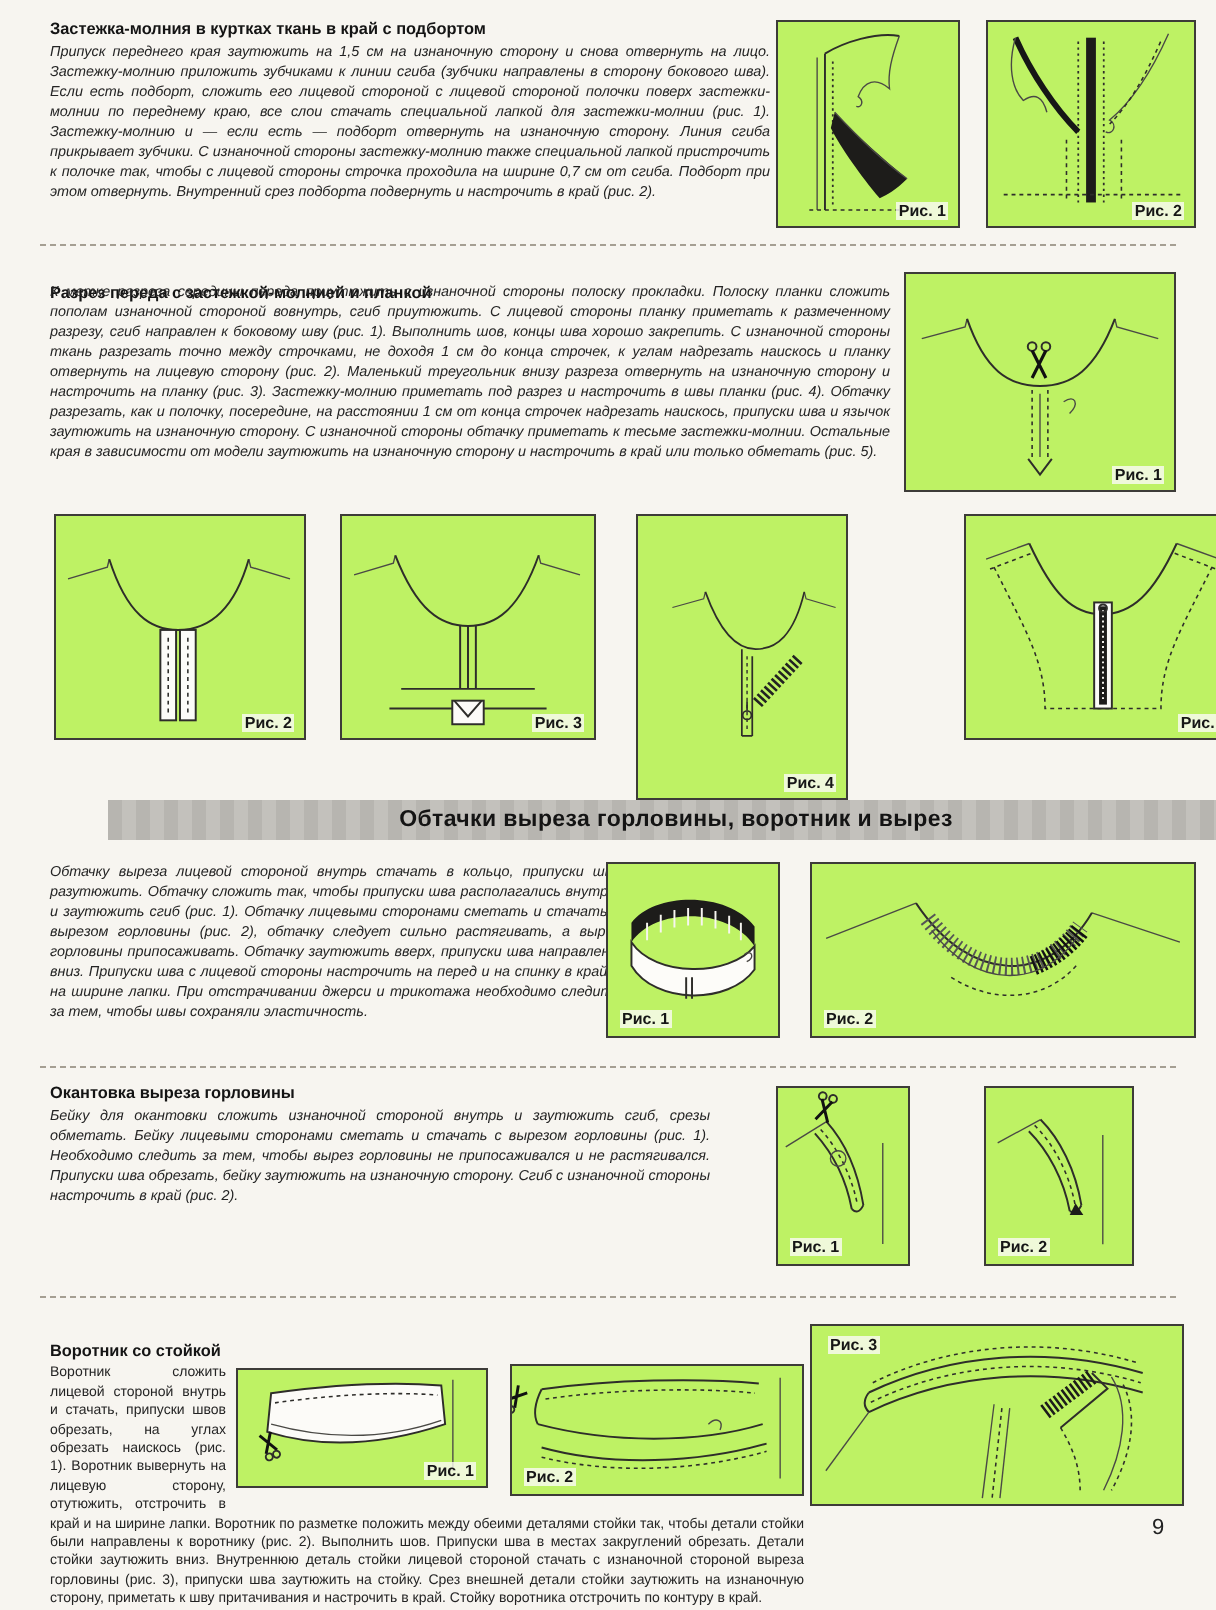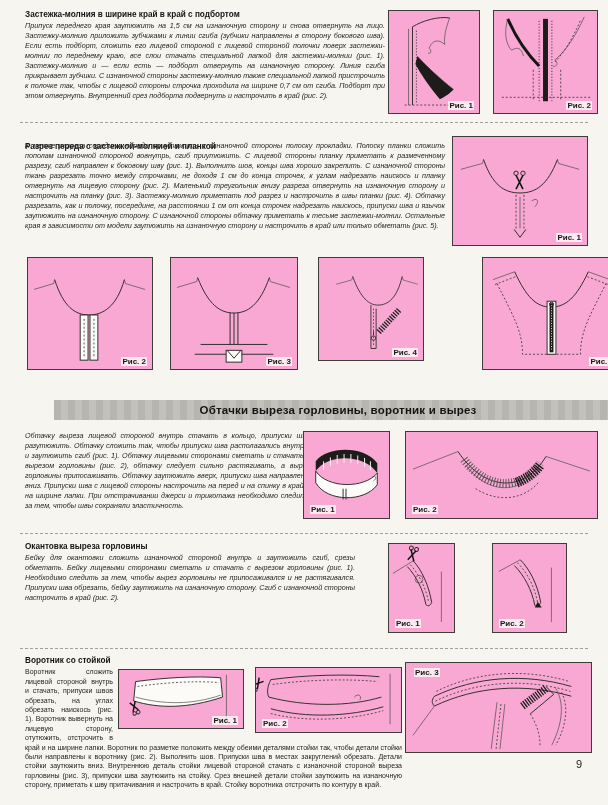--- a/index.html
+++ b/index.html
@@ -20,21 +20,21 @@
   .body-text{
     position:absolute;
     font-size:7.2px;line-height:10px;
     text-align:justify;
     color:#242424;
     font-style:italic;
   }
   .figbox{
     position:absolute;
     border:1px solid #3d3c38;
-    background:#f9a8d4;
+    background:#bef264;
     box-sizing:border-box;
   }
   .figbox svg{display:block;width:100%;height:100%;}
   .figlabel{
     position:absolute;
     font-size:8px;font-weight:bold;color:#161616;
     background:rgba(251,250,246,.8);
     padding:0 1px;
   }
   .figlabel.br{right:5px;bottom:3px;}
@@ -50,21 +50,21 @@
     display:flex;align-items:center;justify-content:center;margin-left:34px;
   }
   .banner span{
     font-size:11.5px;font-weight:bold;color:#141414;letter-spacing:.2px;
   }
   .collar-block{
     position:absolute;left:25px;top:656px;width:377px;
     font-size:7px;line-height:9.4px;text-align:justify;color:#242424;
   }
   .collar-block .cb-title{
-    font-size:8.2px;font-weight:bold;color:#141414;margin-bottom:2px;
+    font-size:8.2px;font-weight:bold;color:#141414;margin-bottom:2px;margin-top:15px;
   }
   .collar-figs{
     float:right;width:284px;height:66px;margin-left:5px;margin-bottom:2px;
     position:relative;
   }
   .collar-figs .figbox{position:absolute;}
   .pagenum{
     position:absolute;left:576px;top:758px;
     font-size:11px;color:#222;
   }
@@ -72,21 +72,21 @@
   .thin{stroke:#4a4945;stroke-width:.7;fill:none;}
   .dsh{stroke:#2e2d2a;stroke-width:.8;fill:none;stroke-dasharray:2,2;}
   .dot{stroke:#2e2d2a;stroke-width:.9;fill:none;stroke-dasharray:1.2,1.8;}
   .dark{fill:#1d1c1a;stroke:none;}
 </style>
 </head>
 <body>
 
 <div class="page">
 
-  <div class="sec-title" style="left:25px;top:10px;">Застежка-молния в ширине край в край с подбортом</div>
+  <div class="sec-title" style="left:25px;top:10px;">Застежка-молния в куртках ткань в край с подбортом</div>
   <div class="body-text" style="left:25px;top:21px;width:360px;">Припуск переднего края заутюжить на 1,5 см на изнаночную сторону и снова отвернуть на лицо. Застежку-молнию приложить зубчиками к линии сгиба (зубчики направлены в сторону бокового шва). Если есть подборт, сложить его лицевой стороной с лицевой стороной полочки поверх застежки-молнии по переднему краю, все слои стачать специальной лапкой для застежки-молнии (рис. 1). Застежку-молнию и — если есть — подборт отвернуть на изнаночную сторону. Линия сгиба прикрывает зубчики. С изнаночной стороны застежку-молнию также специальной лапкой пристрочить к полочке так, чтобы с лицевой стороны строчка проходила на ширине 0,7 см от сгиба. Подборт при этом отвернуть. Внутренний срез подборта подвернуть и настрочить в край (рис. 2).</div>
 
   <div class="figbox" style="left:388px;top:10px;width:92px;height:104px;">
     <svg viewBox="0 0 92 104">
       <path class="ln" d="M24,16 C34,10 50,5 62,7"></path>
       <path class="thin" d="M62,7 C58,18 56,26 57,34 C50,28 44,30 41,38 C44,40 43,44 40,43"></path>
       <path class="ln" d="M24,16 L24,96"></path>
       <path class="thin" d="M20,18 L20,96"></path>
       <path class="dot" d="M28,20 L28,94"></path>
       <path class="dark" d="M29,46 C40,58 54,70 66,80 C60,86 56,88 52,90 C42,78 32,64 27,54 Z"></path>
@@ -156,21 +156,21 @@
       <path class="ln" d="M27,20 C38,48 50,56 64,56 C78,56 90,48 100,20"></path>
       <path class="ln" d="M60,56 L60,88 M64,56 L64,88 M68,56 L68,88"></path>
       <path class="ln" d="M30,88 L98,88"></path>
       <path class="ln" d="M24,98 L104,98"></path>
       <rect x="56" y="94" width="16" height="12" fill="#fcfbf8" stroke="#2e2d2a" stroke-width="1"></rect>
       <path class="ln" d="M57,94 L64,102 L71,94"></path>
     </svg>
     <span class="figlabel br">Рис. 3</span>
   </div>
 
-  <div class="figbox" style="left:318px;top:257px;width:106px;height:104px;padding-left:12px;">
+  <div class="figbox" style="left:318px;top:257px;width:106px;height:143px;padding-left:12px;">
     <svg viewBox="0 0 106 113">
       <path class="thin" d="M6,28 L24,23 L25,19"></path>
       <path class="thin" d="M82,19 L83,23 L100,28"></path>
       <path class="ln" d="M25,19 C34,44 44,52 54,52 C66,52 76,44 82,19"></path>
       <path class="ln" d="M46,52 L46,102 M52,56 L52,102 M46,102 L52,102"></path>
       <path class="dsh" d="M49,56 L49,100"></path>
       <path d="M55,83 L79,57" stroke="#222" stroke-width="7" stroke-dasharray="1.5,1.5" fill="none"></path>
       <circle cx="49" cy="90" r="2.5" class="ln"></circle>
       <path class="ln" d="M49,87 L49,82"></path>
     </svg>

